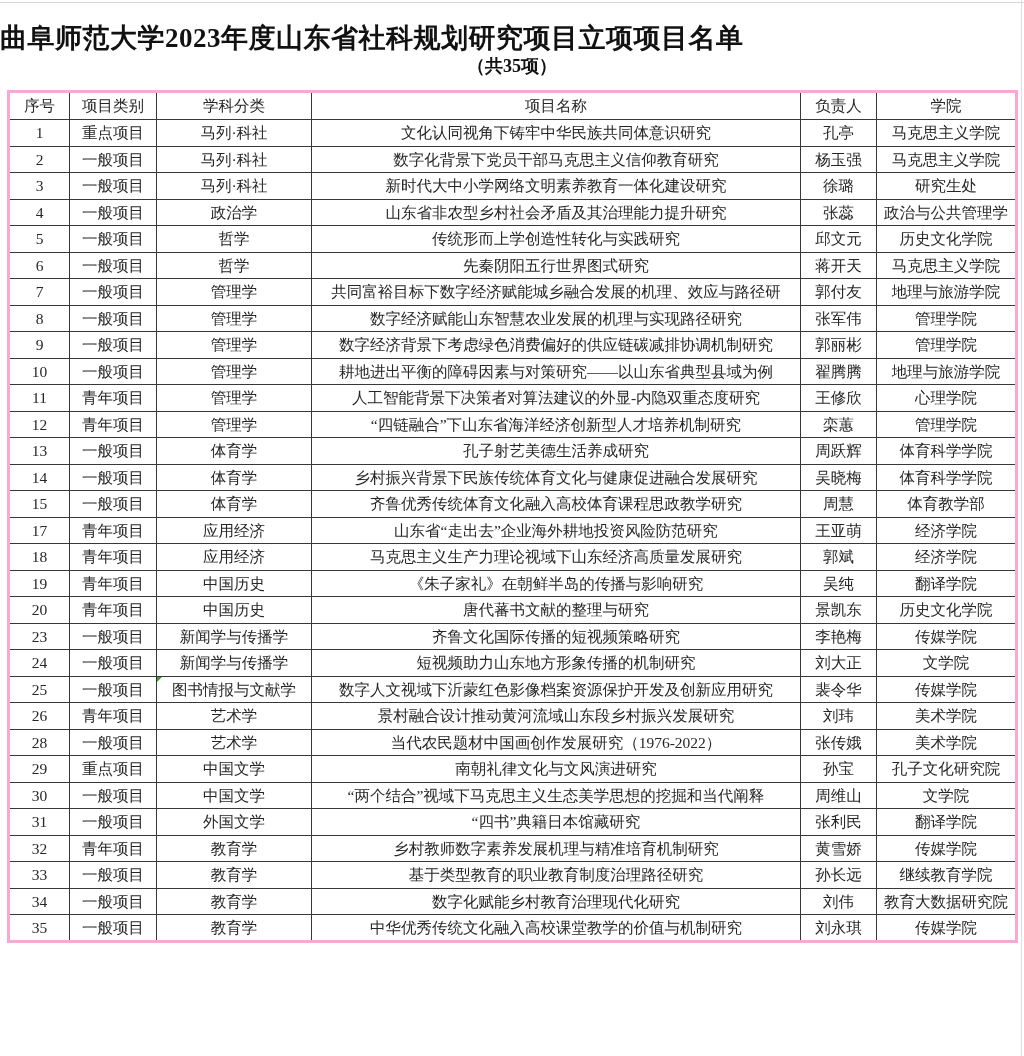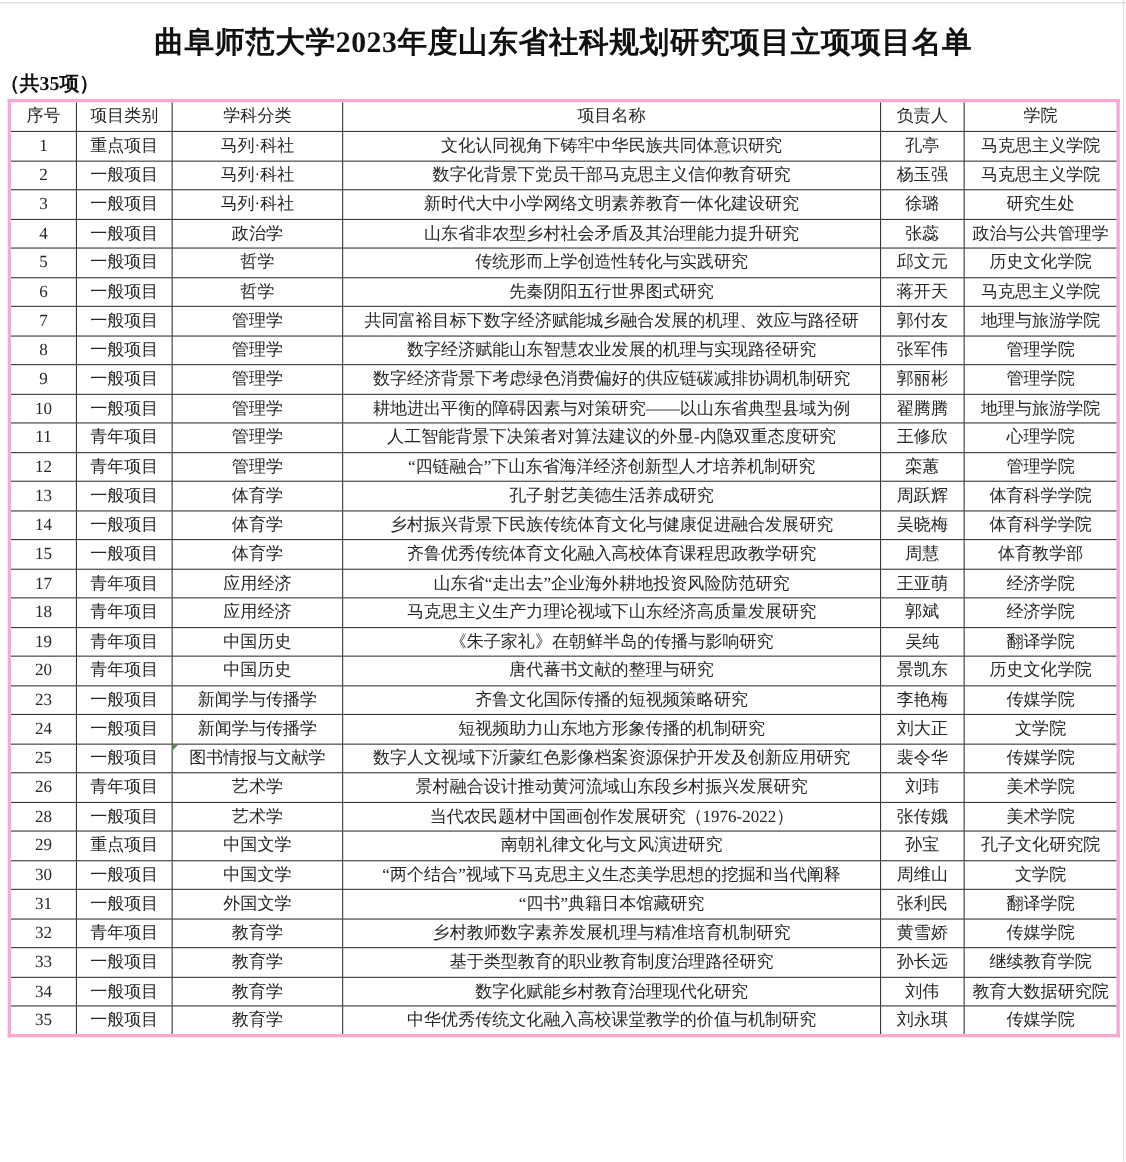--- a/index.html
+++ b/index.html
@@ -4,25 +4,25 @@
 <style>
   html,body{margin:0;padding:0;}
   body{
     width:1024px;height:1056px;background:#ffffff;position:relative;
     font-family:"Liberation Serif","DejaVu Serif",serif;color:#262626;
     overflow:hidden;
   }
   .excel-gridline-top{position:absolute;top:2px;left:0;width:1024px;height:1px;background:#d6d6d6;}
   .excel-gridline-right{position:absolute;top:0;left:1021px;width:1px;height:1056px;background:#dedede;}
   .title{
-    position:absolute;top:20px;left:0;width:1024px;text-align:center;
+    position:absolute;top:20px;left:0;width:1024px;
     font-size:27px;font-weight:bold;letter-spacing:0.5px;color:#111;
   }
   .subtitle{
-    position:absolute;top:64px;left:0;width:1024px;
+    position:absolute;top:54px;left:0;width:1024px;text-align:center;
     font-size:18px;font-weight:bold;color:#111;
   }
   table.grid{
     position:absolute;top:90px;left:7px;width:1008px;
     border-collapse:collapse;table-layout:fixed;
     border:3px solid #f9a8d4;
   }
   table.grid th,table.grid td{
     border:1.4px solid #383838;
     font-size:15.5px;line-height:1.1;

